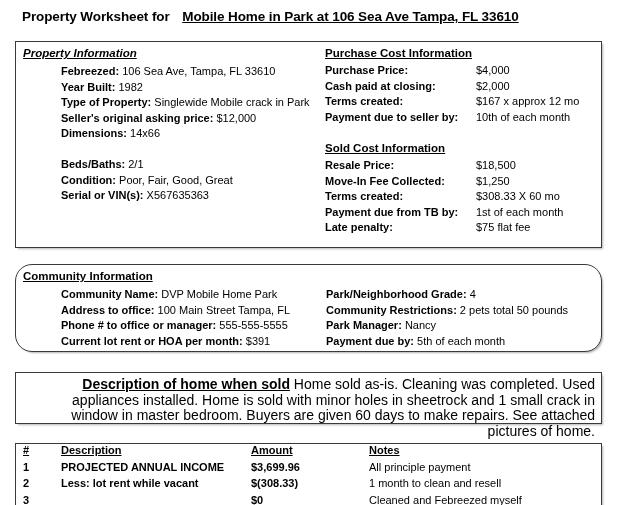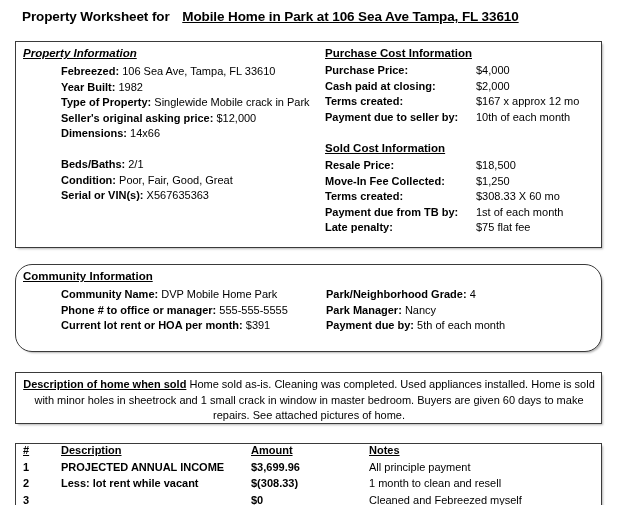--- a/index.html
+++ b/index.html
@@ -103,23 +103,23 @@
   #comm-heading  { position: absolute; left: 7px;  top: 5px; }
   #comm-rows     { position: absolute; left: 45px; top: 22px; }
   #comm-rows-r   { position: absolute; left: 310px; top: 22px; }
 
   
   #desc-body {
     position: absolute;
     left: 7px;
     top: 4px;
     width: 572px;
-    font-size: 11px;
+    font-size: 14px;
     line-height: 15.5px;
-    text-align: center;
+    text-align: right;
   }
   #desc-heading-inline {
     font-weight: bold;
     text-decoration: underline;
   }
   #desc-text-inline { font-weight: normal; }
 
   
   #table-inner {
     position: absolute;
@@ -223,25 +223,27 @@
           <span class="val">$75 flat fee</span>
         </div>
       </div>
   </div>
 </div>
 
 <div class="box" id="box-community">
   <div class="sec-heading" id="comm-heading">Community Information</div>
   <div id="comm-rows">
       <div class="row-inline"><span class="lbl">Community Name:</span> <span class="val">DVP Mobile Home Park</span></div>
+      <div class="row-inline"><span class="lbl">Address to office:</span> <span class="val">100 Main Street Tampa, FL</span></div>
       <div class="row-inline"><span class="lbl">Phone # to office or manager:</span> <span class="val">555-555-5555</span></div>
       <div class="row-inline"><span class="lbl">Current lot rent or HOA per month:</span> <span class="val">$391</span></div>
     </div>
   <div id="comm-rows-r">
       <div class="row-inline"><span class="lbl">Park/Neighborhood Grade:</span> <span class="val">4</span></div>
+      <div class="row-inline"><span class="lbl">Community Restrictions:</span> <span class="val">2 pets total 50 pounds</span></div>
       <div class="row-inline"><span class="lbl">Park Manager:</span> <span class="val">Nancy</span></div>
       <div class="row-inline"><span class="lbl">Payment due by:</span> <span class="val">5th of each month</span></div>
     </div>
 </div>
 
 <div class="box" id="box-description">
   <div id="desc-body"><span id="desc-heading-inline">Description of home when sold</span><span id="desc-text-inline">  Home sold as-is. Cleaning was completed. Used appliances installed. Home is sold with minor holes in sheetrock and 1 small crack in window in master bedroom. Buyers are given 60 days to make repairs. See attached pictures of home.</span></div>
 </div>
 
 <div class="box" id="box-table">

